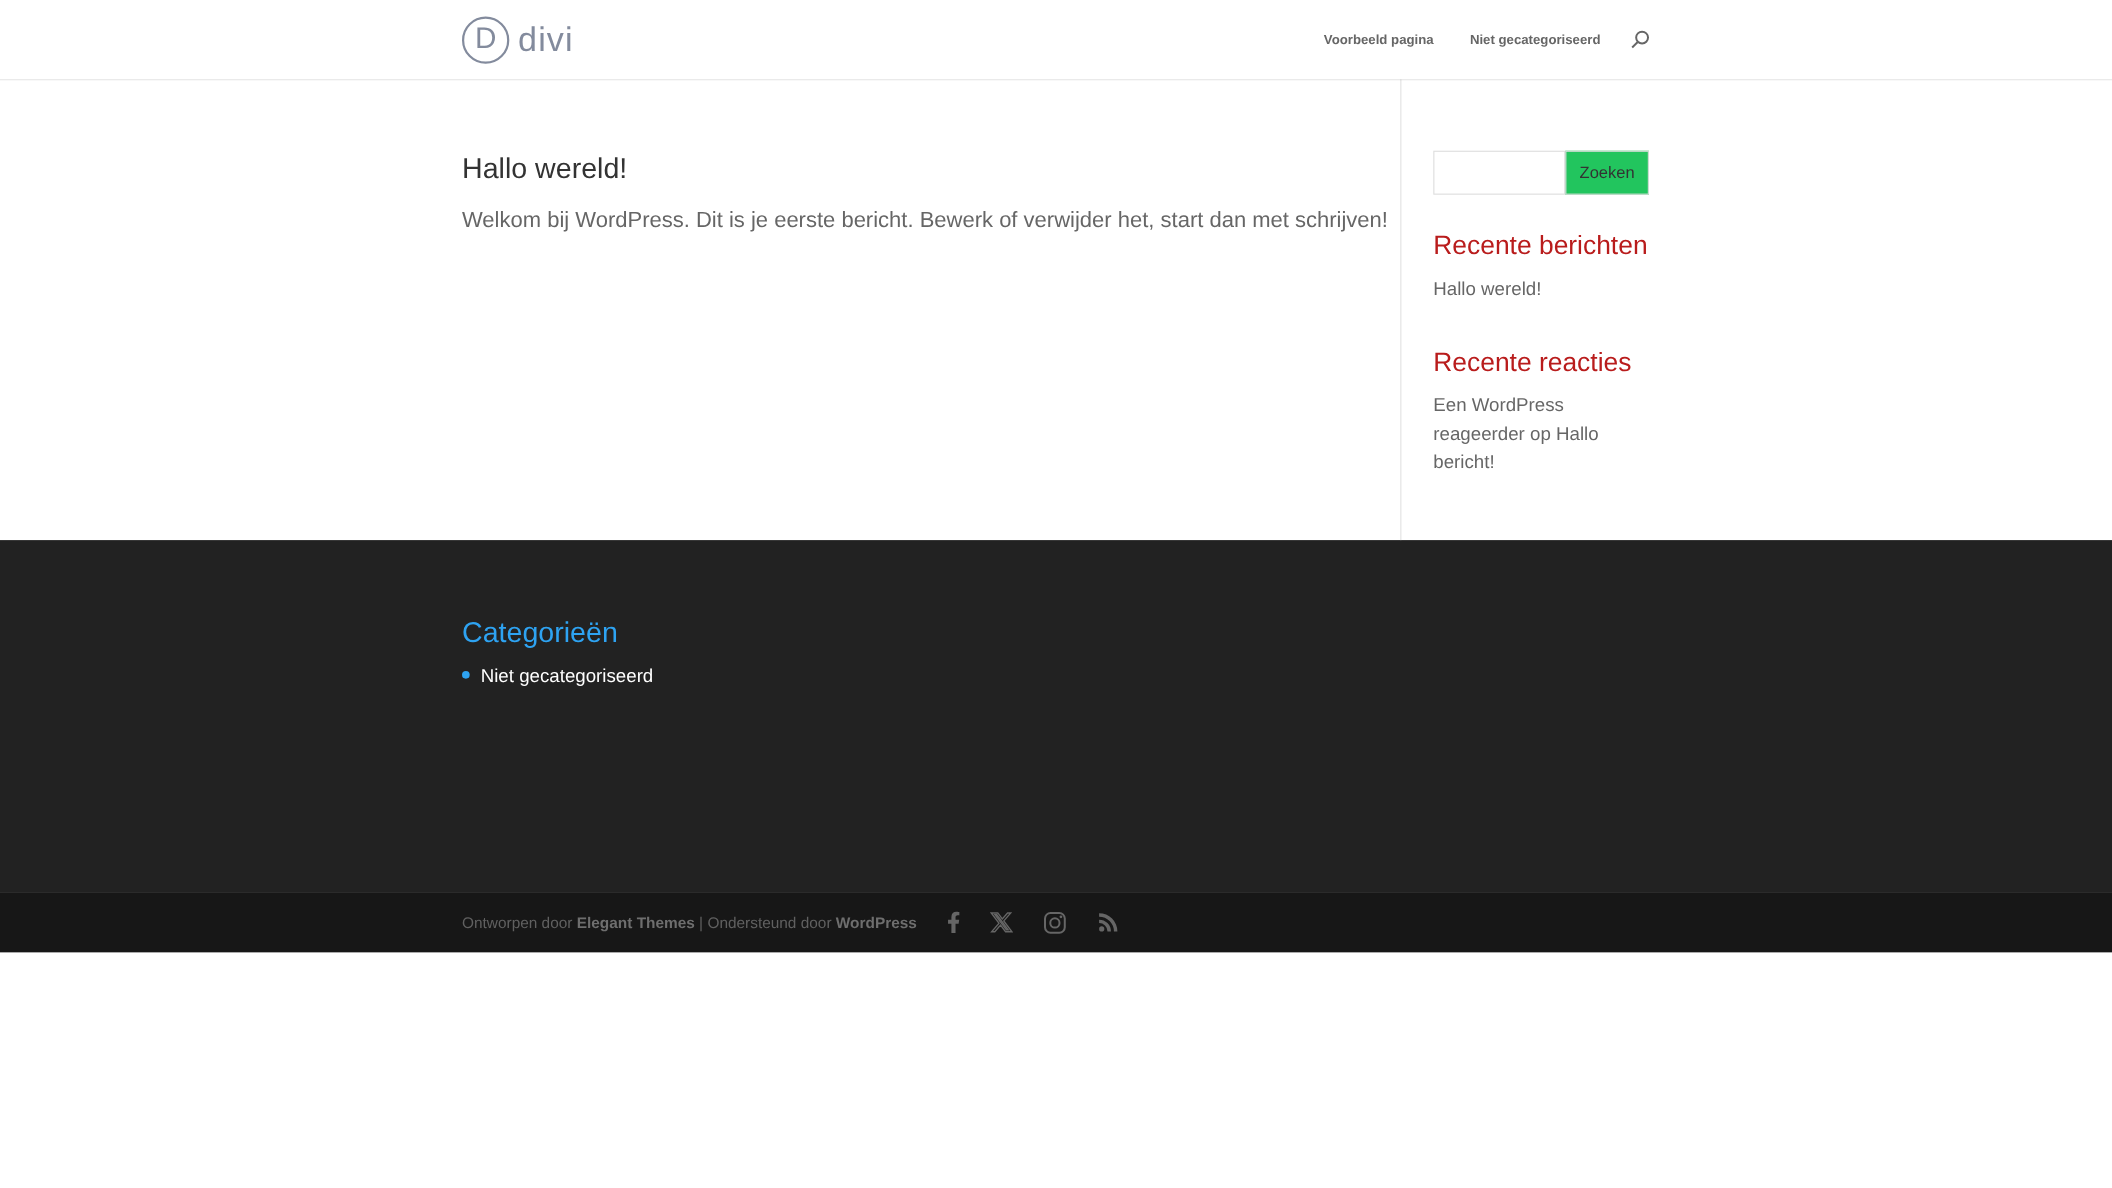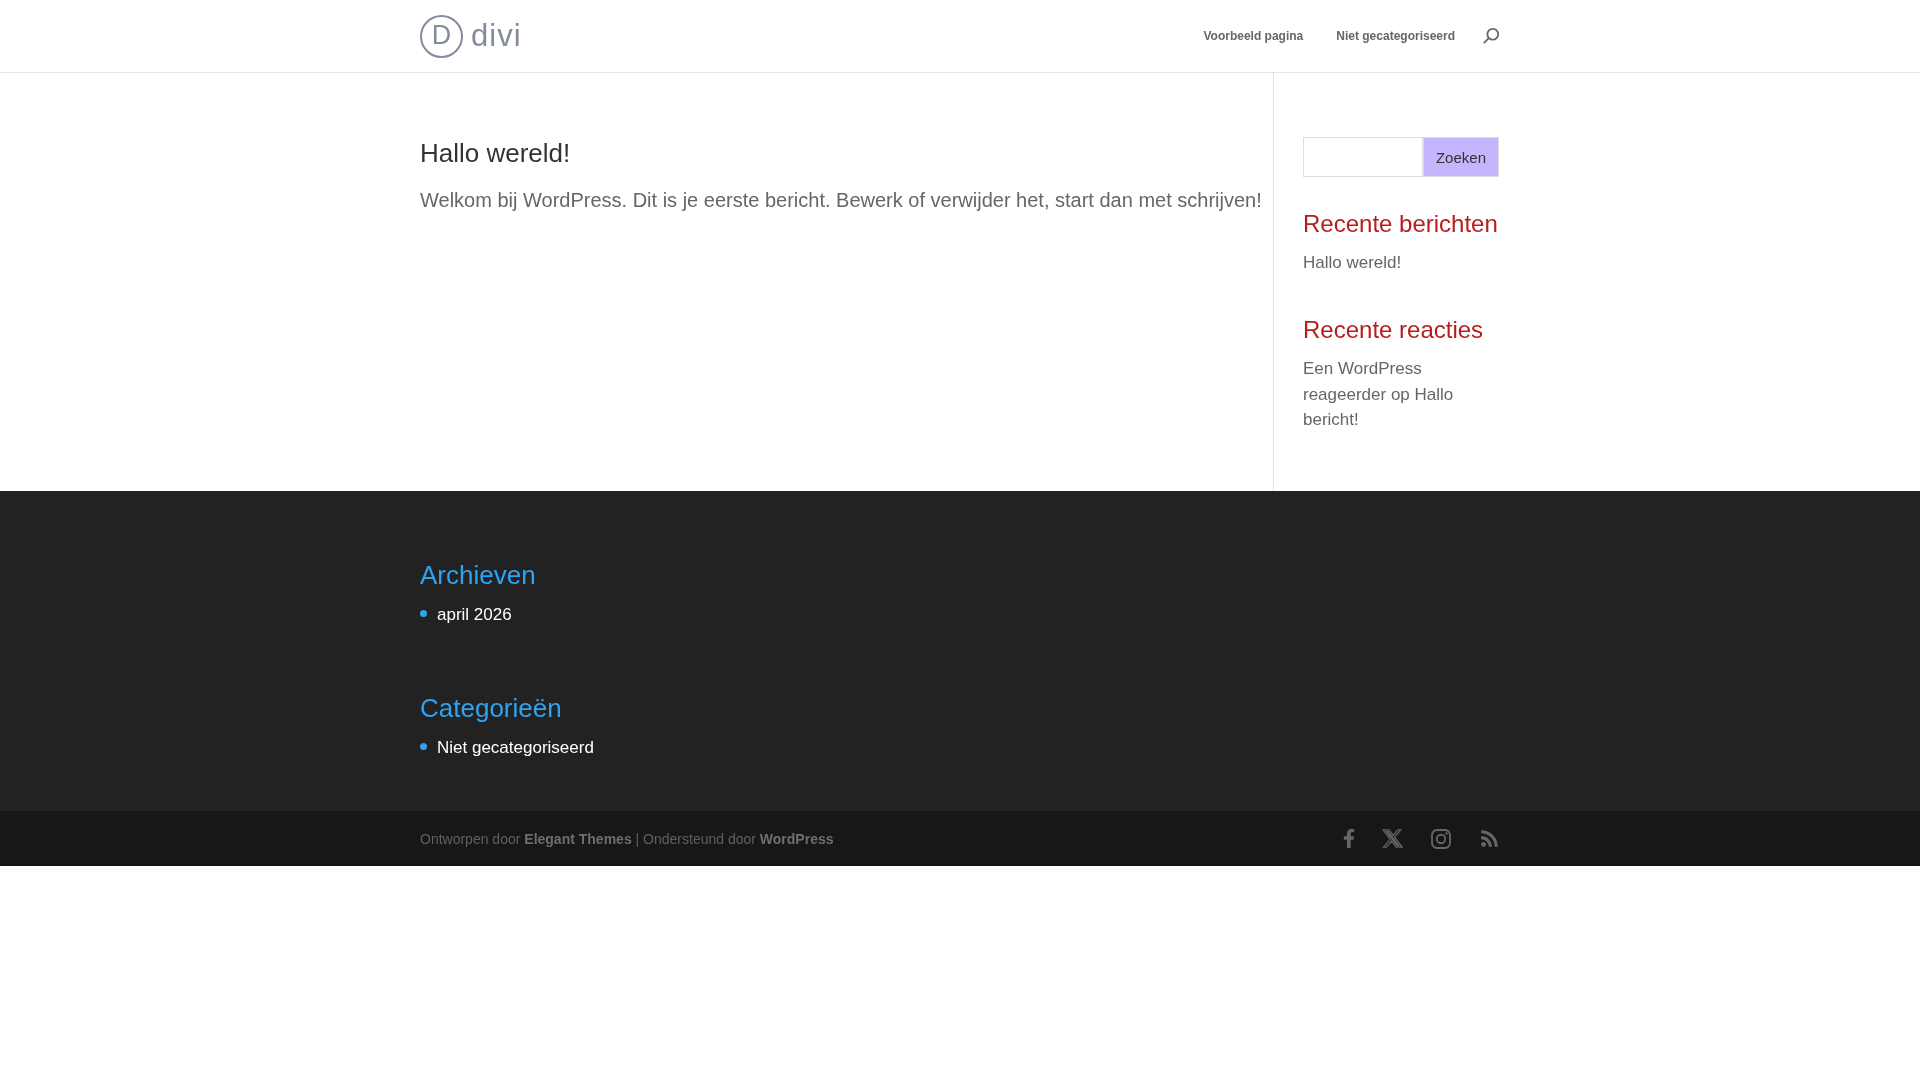--- a/index.html
+++ b/index.html
@@ -99,21 +99,21 @@
     background: #ffffff;
     padding: 0 10px;
     font-size: 14px;
     color: #666666;
     outline: none;
   }
   .search-btn {
     flex: 0 0 auto;
     height: 40px;
     padding: 0 12px;
-    background: #c4b5fd;
+    background: #22c55e;
     border: 1px solid #dddddd;
     color: #333333;
     font-size: 15px;
     font-family: "Liberation Sans", sans-serif;
     cursor: pointer;
   }
   .widget { margin-top: 33px; }
   .widget + .widget { margin-top: 40px; }
   .widget-title {
     margin: 0 0 12px 0;
@@ -158,21 +158,20 @@
 
   
   .bottom-bar {
     background: #171717;
     height: 55px;
   }
   .bottom-bar .container {
     height: 100%;
     display: flex;
     align-items: center;
-    justify-content: space-between;
   }
   .credits { color: #606060; font-size: 14px; }
   .credits a {
     color: #6e6e6e;
     font-weight: bold;
     text-decoration: none;
   }
   .social { display: flex; align-items: center; }
   .social a {
     margin-left: 27px;
@@ -228,29 +227,20 @@
         <h3 class="widget-title">Recente reacties</h3>
         <a href="#" class="widget-link">Een WordPress reageerder op Hallo bericht!</a>
       </div>
     </aside>
 
   </div>
 </div>
 
 <footer class="site-footer">
   <div class="container">
-    <div class="f-widget">
-      <h3 class="f-widget-title">Archieven</h3>
-      <ul class="f-list">
-        <li>
-          <span class="bullet"></span>
-          <a href="#">april 2026</a>
-        </li>
-      </ul>
-    </div>
 
     <div class="f-widget">
       <h3 class="f-widget-title">Categorieën</h3>
       <ul class="f-list">
         <li>
           <span class="bullet"></span>
           <a href="#">Niet gecategoriseerd</a>
         </li>
       </ul>
     </div>

